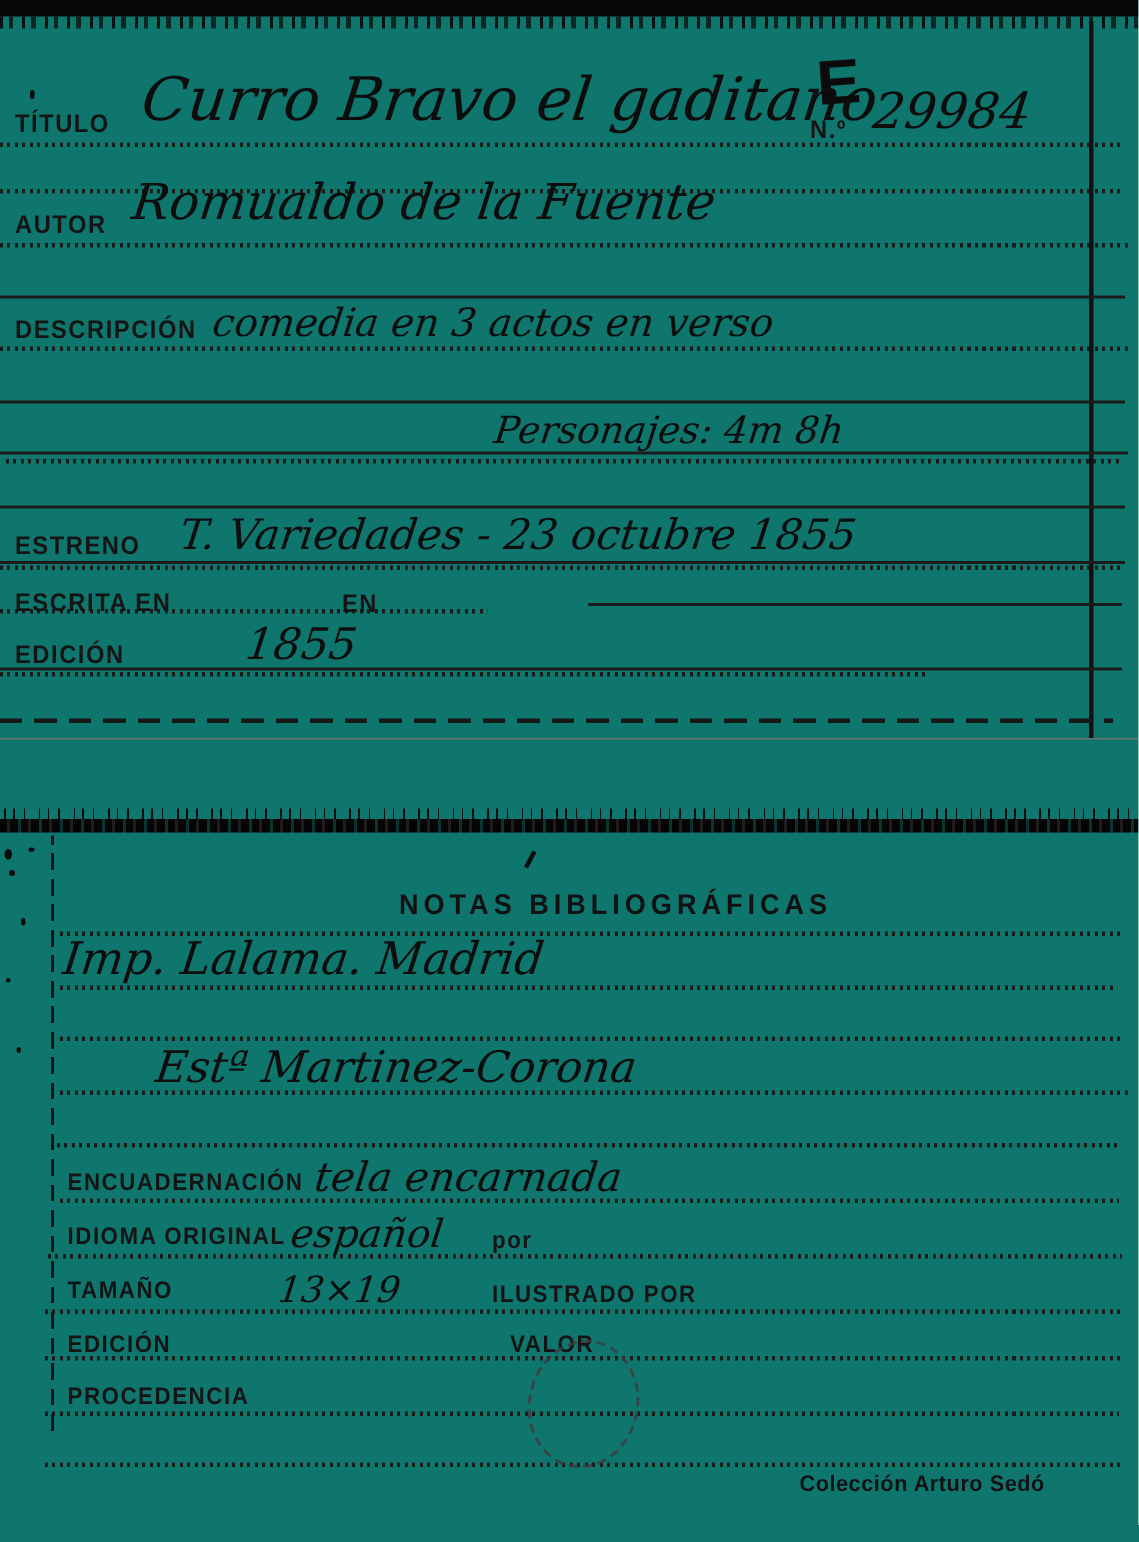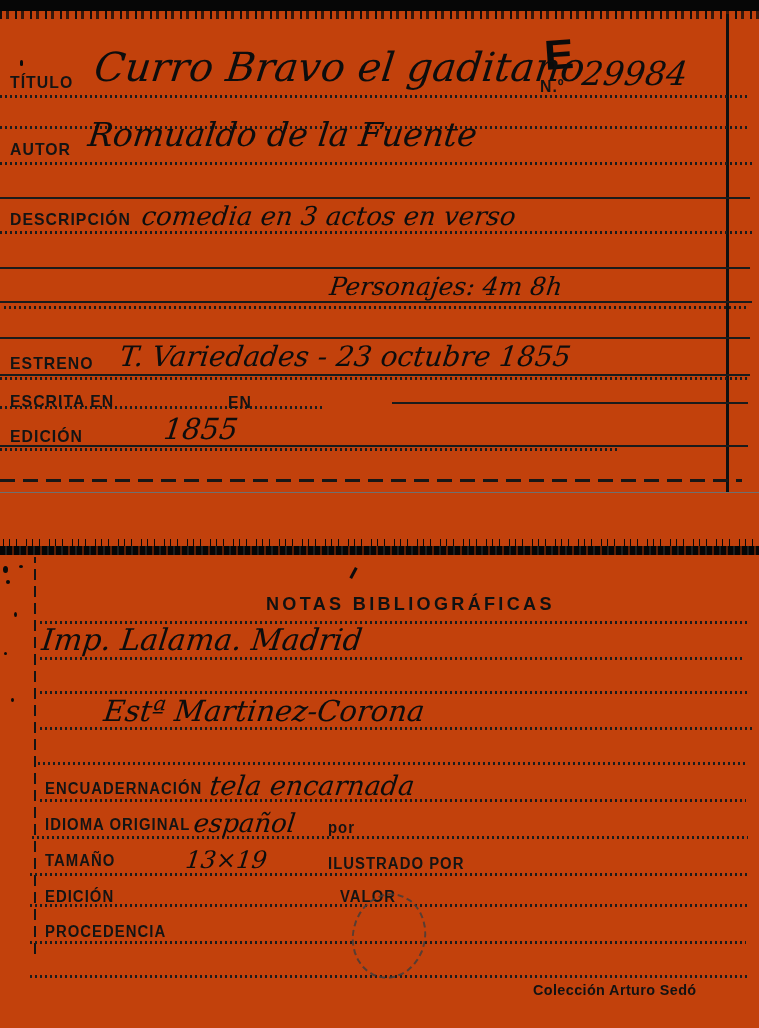--- a/index.html
+++ b/index.html
@@ -1,16 +1,16 @@
 <!DOCTYPE html>
 <html><head>
 <meta charset="utf-8">
 <style>
   html,body{margin:0;padding:0;background:#ffffff;}
-  .page{position:relative;width:759px;height:1028px;background:#c2410c;overflow:hidden;
+  .page{position:relative;width:759px;height:1028px;background:#0f766e;overflow:hidden;
         font-family:"Liberation Sans",sans-serif;}
 
   
   .edge-top{position:absolute;left:0;top:0;width:759px;height:11px;background:#060606;}
   .edge-top::after{content:"";position:absolute;left:0;top:11px;width:100%;height:8px;
       background:repeating-linear-gradient(90deg,rgba(10,10,10,.95) 0 2px,transparent 2px 6px,
                  rgba(10,10,10,.75) 6px 9px,transparent 9px 15px);}
   .edge-mid{position:absolute;left:0;top:546px;width:759px;height:9px;
       background:repeating-linear-gradient(90deg,#050505 0 5px,#1d1d1d 5px 7px,#050505 7px 12px,rgba(0,0,0,.55) 12px 14px);}
   .edge-mid::before{content:"";position:absolute;left:0;top:-7px;width:100%;height:7px;

